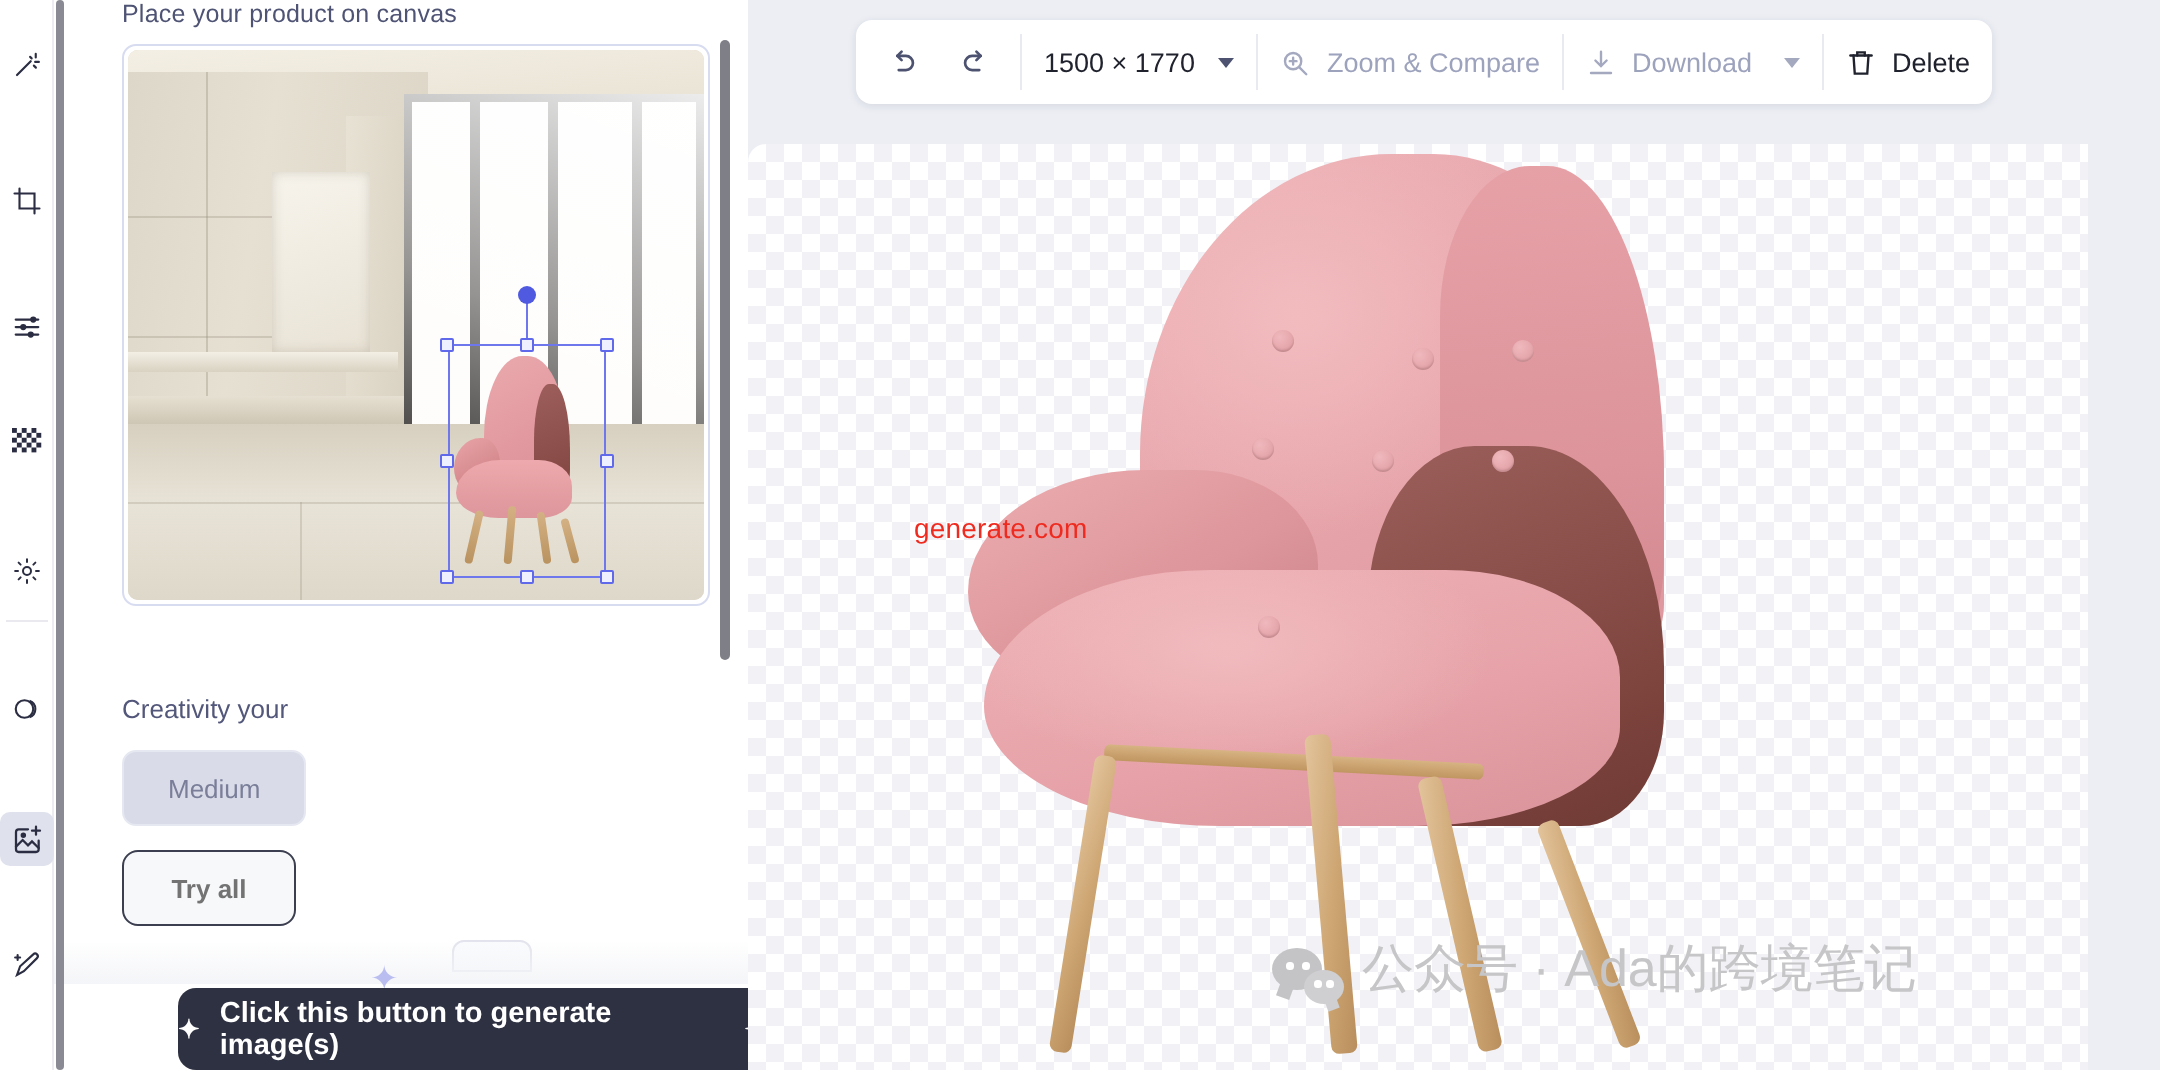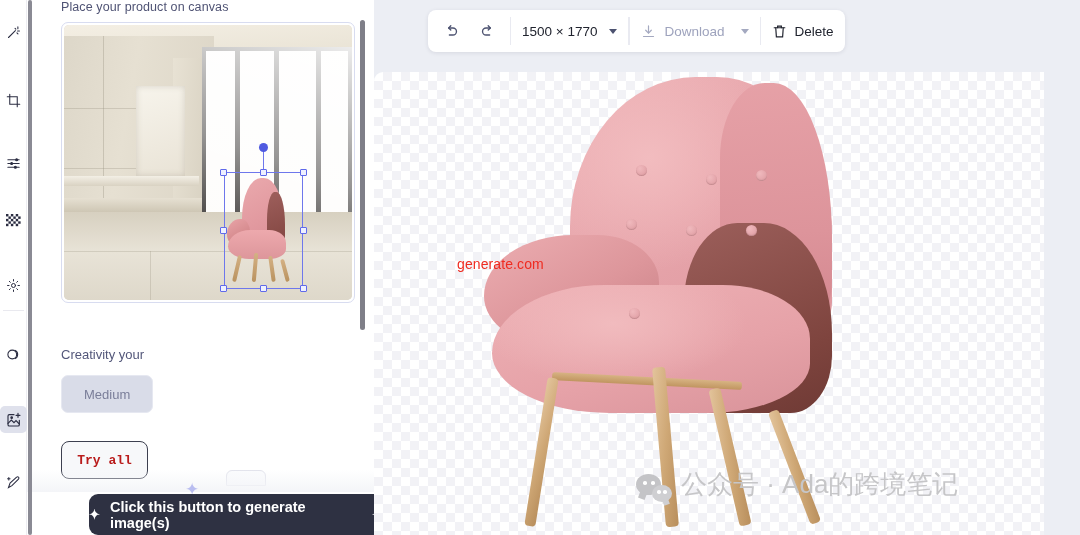--- a/index.html
+++ b/index.html
@@ -198,27 +198,27 @@
   .chip {
     height: 38px; padding: 0 22px;
     min-width: 86px;
     display: flex; align-items: center; justify-content: center;
     background: #d9dce8;
     border: 1px solid #e6e8f1;
     border-radius: 7px;
     color: #7a7e99; font-size: 13px;
   }
   .try-all {
-    position: absolute; left: 34px; top: 441px;
+    position: absolute; left: 34px; top: 425px;
     width: 87px; height: 38px;
     display: flex; align-items: center; justify-content: center;
     background: #f7f8fa;
     border: 1.4px solid #3c3f4f;
     border-radius: 8px;
-    color: #b91c1c; font-size: 13px; font-weight: bold; font-family: Liberation Mono, monospace;
+    color: #737373; font-size: 13px; font-weight: bold;
   }
   .ghost-pill {
     position: absolute; left: 199px; top: 470px;
     width: 40px; height: 16px;
     border: 1px solid #e2e3ec; border-radius: 6px 6px 0 0;
     background: #fafbfd;
   }
   .fade-strip {
     position: absolute; left: 0; top: 470px; width: 347px; height: 22px;
     background: linear-gradient(rgba(255,255,255,0), #f4f5f8);
@@ -553,20 +553,28 @@
 
       <div class="tb-sep"></div>
 
       <div class="tb-group" style="">
         <span class="tb-text">1500 × 1770</span>
         <span class="caret"></span>
       </div>
 
       <div class="tb-sep"></div>
 
+      <div class="tb-group" style="gap:8px">
+        <svg width="15" height="15" viewBox="0 0 24 24" fill="none" stroke="#a4a9c0" stroke-width="1.9" stroke-linecap="round">
+          <circle cx="10.5" cy="10.5" r="6.5"></circle>
+            <path d="M15.5 15.5L21 21"></path>
+            <path d="M7.8 10.5h5.4M10.5 7.8v5.4"></path>
+        </svg>
+        <span class="tb-text muted">Zoom &amp; Compare</span>
+      </div>
 
       <div class="tb-sep"></div>
 
       <div class="tb-group" style="gap:16px">
         <span class="tb-text muted" style="gap:8px">
           <svg width="15" height="15" viewBox="0 0 24 24" fill="none" stroke="#a4a9c0" stroke-width="1.9" stroke-linecap="round">
             <path d="M12 3v11"></path>
               <path d="M7.5 10L12 14.5 16.5 10"></path>
               <path d="M4 20h16"></path>
           </svg>

